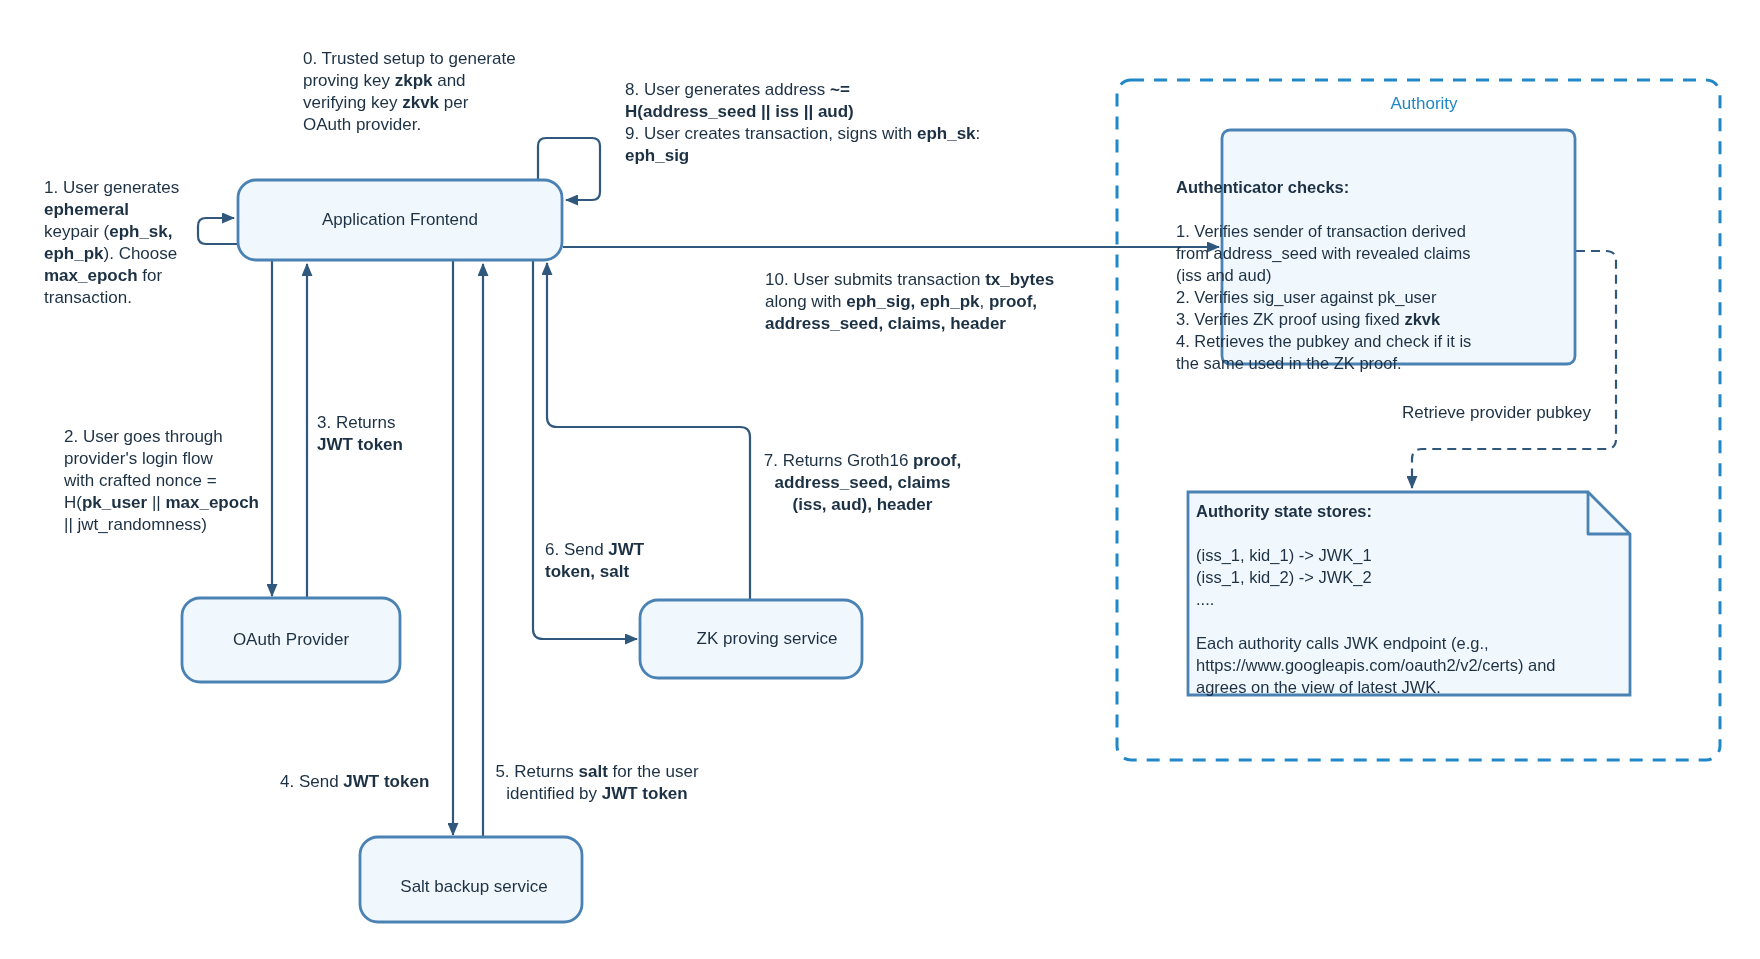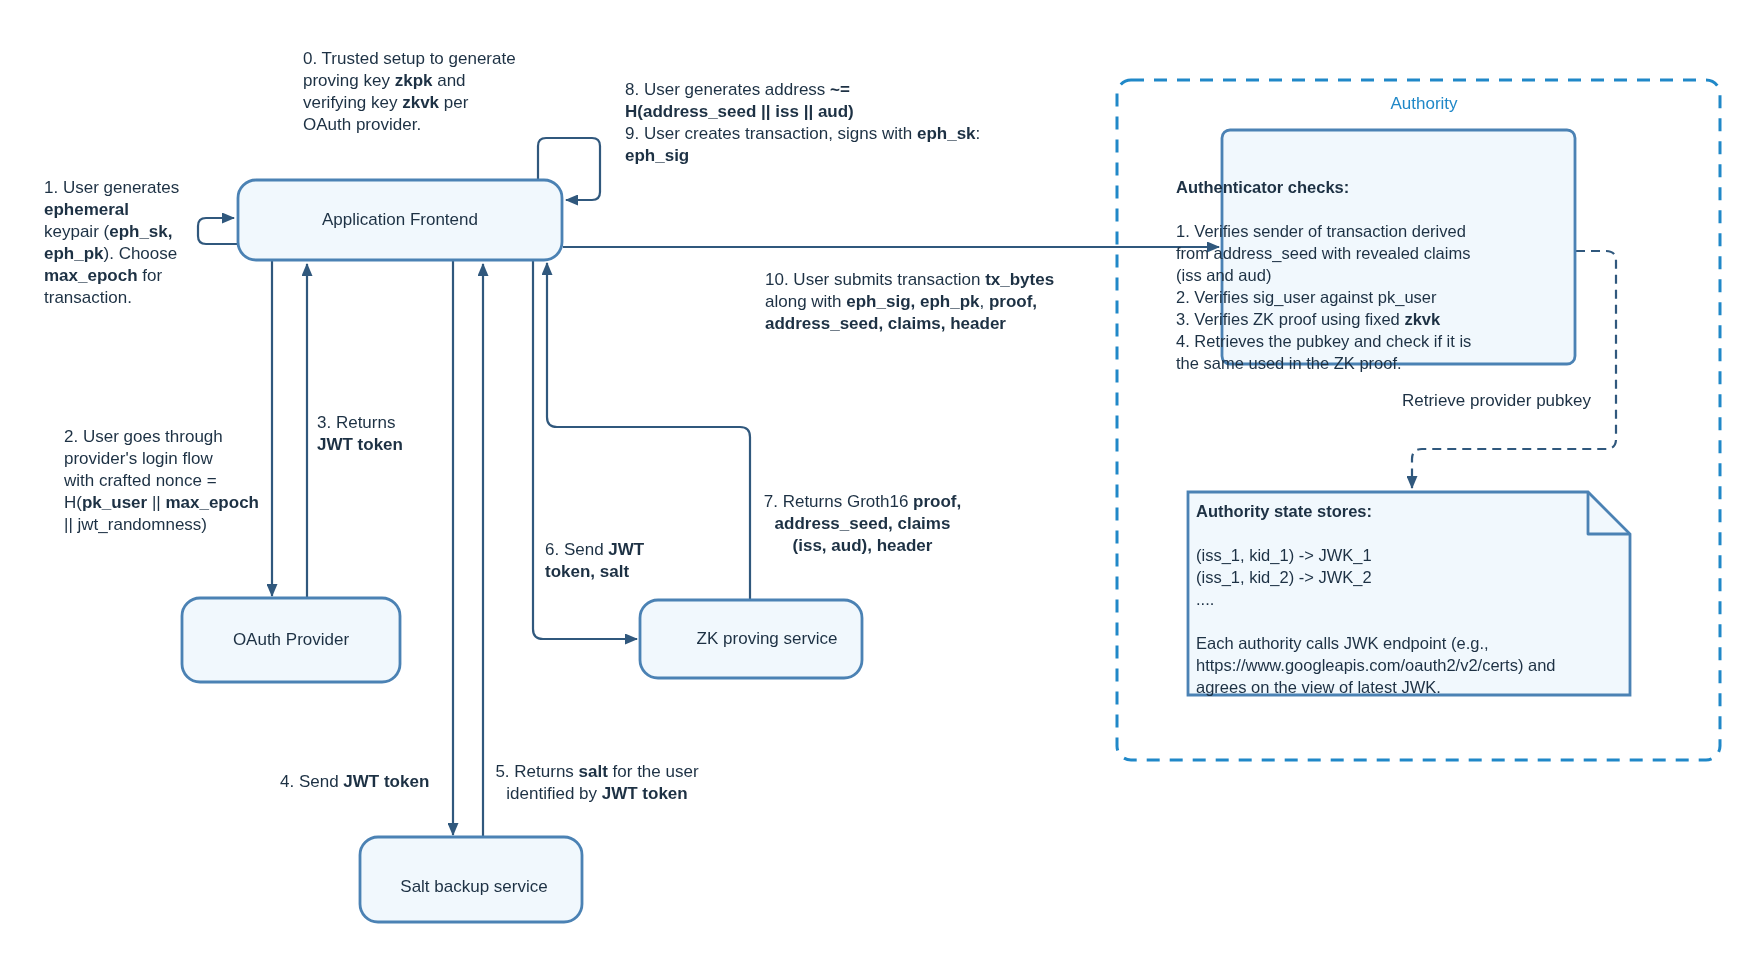--- a/index.html
+++ b/index.html
@@ -72,26 +72,26 @@
   <div class="node-label" style="left:640px;top:600px;width:254px;height:78px;">ZK proving service</div>
   <div class="node-label" style="left:363px;top:837px;width:222px;height:99px;">Salt backup service</div>
 
   <div class="txt" style="left:44px;top:177px;">1. User generates<br><b>ephemeral</b><br>keypair (<b>eph_sk,</b><br><b>eph_pk</b>). Choose<br><b>max_epoch</b> for<br>transaction.</div>
   <div class="txt" style="left:303px;top:48px;">0. Trusted setup to generate<br>proving key <b>zkpk</b> and<br>verifying key <b>zkvk</b> per<br>OAuth provider.</div>
   <div class="txt" style="left:625px;top:79px;">8. User generates address <b>~=</b><br><b>H(address_seed || iss || aud)</b><br>9. User creates transaction, signs with <b>eph_sk</b>:<br><b>eph_sig</b></div>
   <div class="txt" style="left:765px;top:269px;">10. User submits transaction <b>tx_bytes</b><br>along with <b>eph_sig, eph_pk</b>, <b>proof,</b><br><b>address_seed, claims, header</b></div>
   <div class="txt" style="left:64px;top:426px;">2. User goes through<br>provider's login flow<br>with crafted nonce =<br>H(<b>pk_user</b> || <b>max_epoch</b><br>|| jwt_randomness)</div>
   <div class="txt" style="left:317px;top:412px;">3. Returns<br><b>JWT token</b></div>
   <div class="txt" style="left:545px;top:539px;">6. Send <b>JWT</b><br><b>token, salt</b></div>
-  <div class="txt center" style="left:755px;top:491px;width:215px;">7. Returns Groth16 <b>proof,</b><br><b>address_seed, claims</b><br><b>(iss, aud), header</b></div>
+  <div class="txt center" style="left:755px;top:450px;width:215px;">7. Returns Groth16 <b>proof,</b><br><b>address_seed, claims</b><br><b>(iss, aud), header</b></div>
   <div class="txt" style="left:280px;top:771px;">4. Send <b>JWT token</b></div>
   <div class="txt center" style="left:486px;top:761px;width:222px;">5. Returns <b>salt</b> for the user<br>identified by <b>JWT token</b></div>
 
   <div class="authority-title" style="left:1344px;top:94px;">Authority</div>
-  <div class="txt" style="left:1402px;top:390px;">Retrieve provider pubkey</div>
+  <div class="txt" style="left:1402px;top:402px;">Retrieve provider pubkey</div>
 
   <div class="boxtext" style="left:1176px;top:146px;width:338px;margin-top:30px;">
     <div class="ttl">Authenticator checks:</div>
     <div>1. Verifies sender of transaction derived<br>from address_seed with revealed claims<br>(iss and aud)<br>2. Verifies sig_user against pk_user<br>3. Verifies ZK proof using fixed <b>zkvk</b><br>4. Retrieves the pubkey and check if it is<br>the same used in the ZK proof.</div>
   </div>
 
   <div class="boxtext" style="left:1196px;top:500px;width:424px;">
     <div class="ttl">Authority state stores:</div>
     <div>(iss_1, kid_1) -&gt; JWK_1<br>(iss_1, kid_2) -&gt; JWK_2<br>....<br><br>Each authority calls JWK endpoint (e.g.,<br>https://www.googleapis.com/oauth2/v2/certs) and<br>agrees on the view of latest JWK.</div>
   </div>

